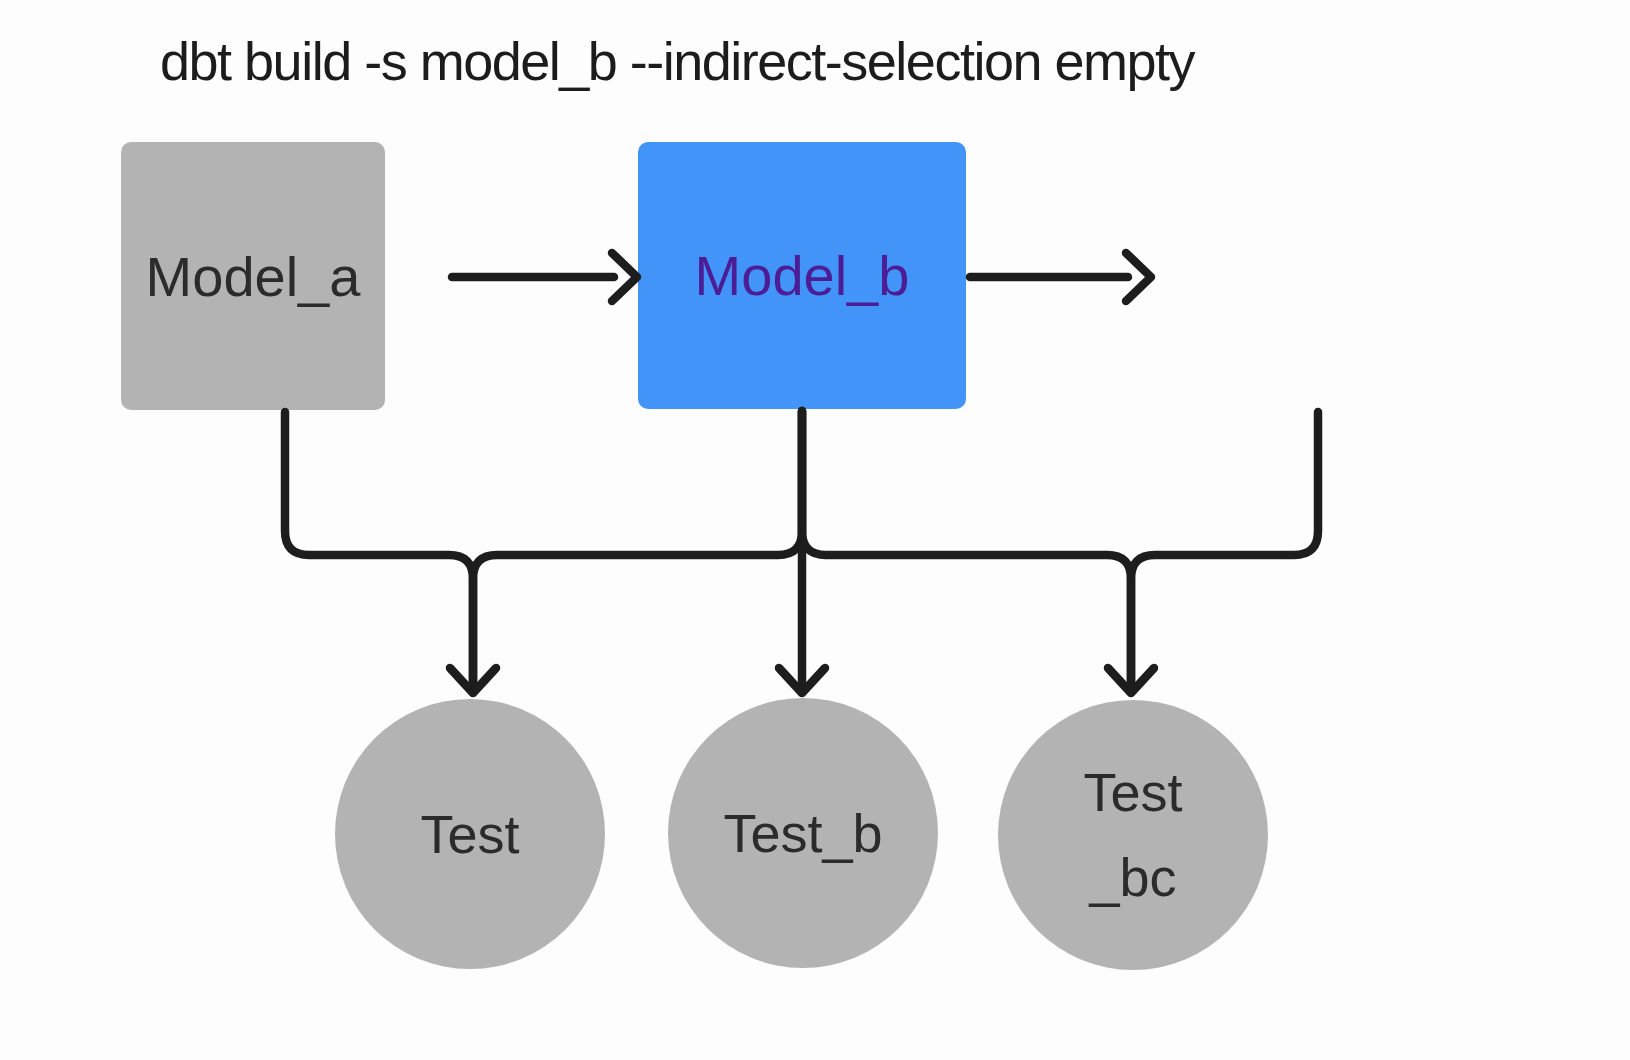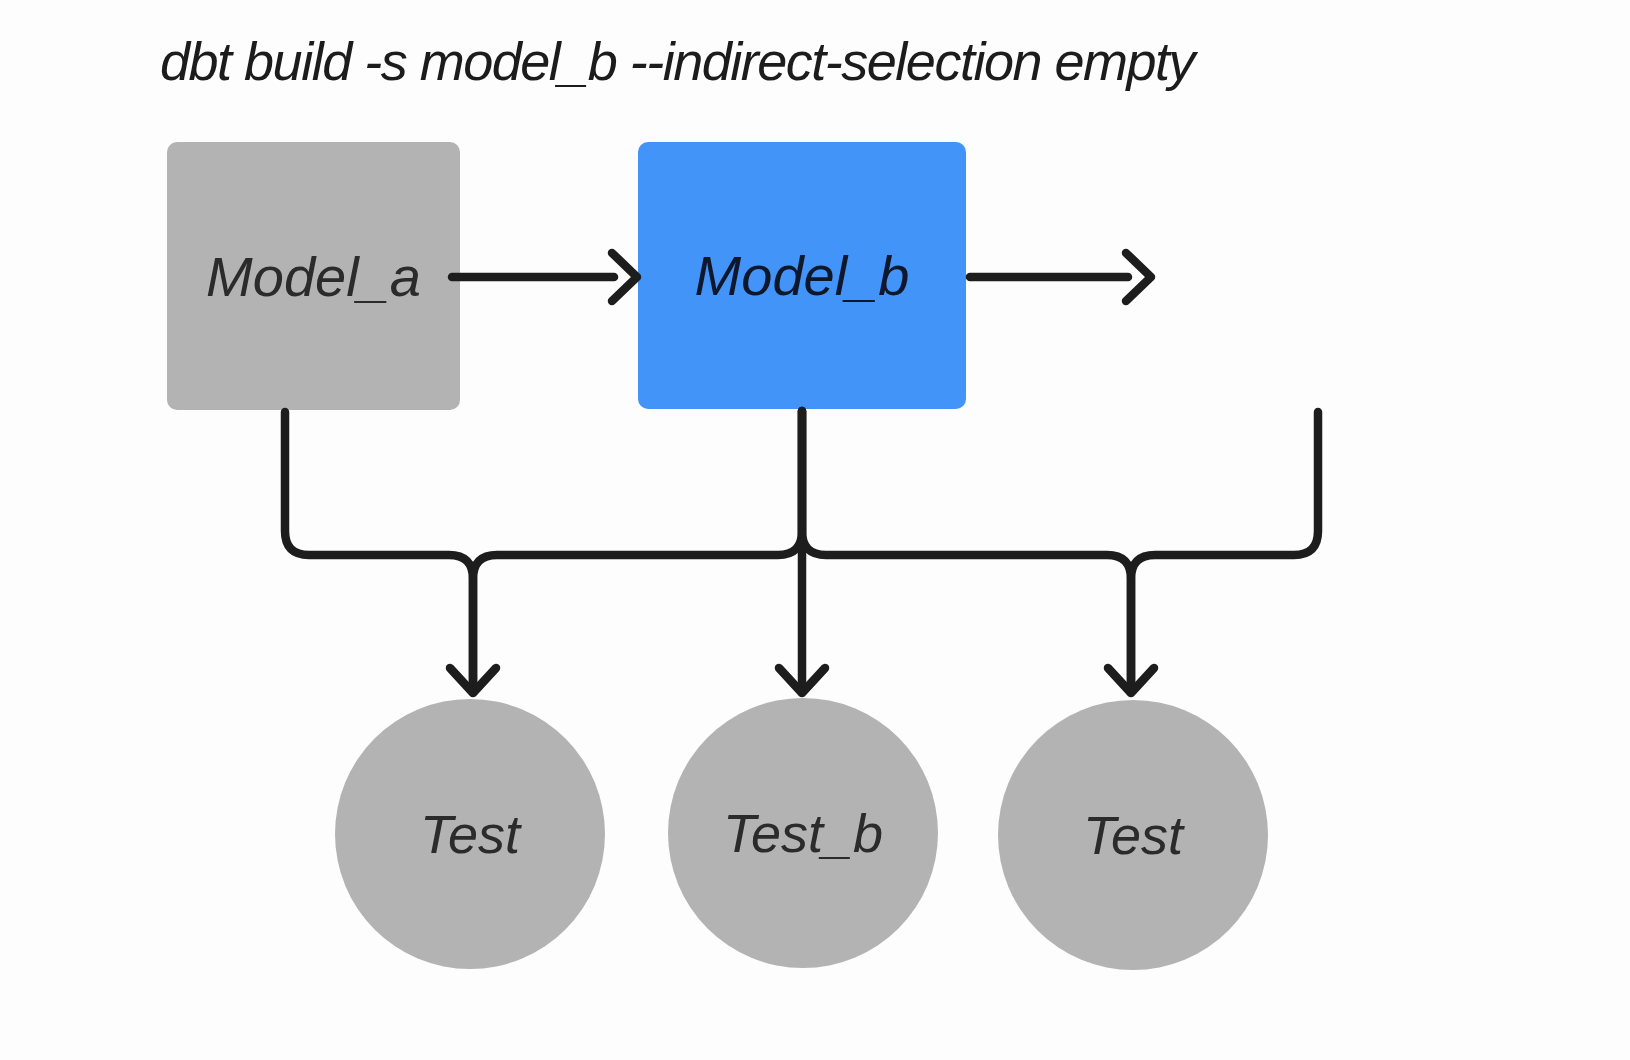--- a/index.html
+++ b/index.html
@@ -7,21 +7,20 @@
     padding: 0;
     background: #fdfdfd;
     font-family: "Liberation Sans", "DejaVu Sans", sans-serif;
   }
   .canvas {
     position: relative;
     width: 1630px;
     height: 1060px;
     background: #fdfdfd;
     overflow: hidden;
-    font-style: italic;
   }
   .title {
     position: absolute;
     left: 160px;
     top: 30px;
     font-size: 54px;
     font-weight: 500;
     letter-spacing: -1.5px;
     color: #1c1c1c;
     white-space: nowrap;
@@ -31,24 +30,24 @@
     border-radius: 10px;
     display: flex;
     align-items: center;
     justify-content: center;
     font-size: 56px;
     color: #2b2b2b;
     background: #b3b3b3;
   }
   .node-box.selected {
     background: #4394f8;
-    color: #0f172a;
+    color: #4c1d95;
     align-items: center;
   }
-  #model-a { left: 121px; top: 142px; width: 293px; height: 268px; margin-left: 46px; }
+  #model-a { left: 121px; top: 142px; width: 264px; height: 268px; }
   #model-b { left: 638px; top: 142px; width: 328px; height: 267px; }
   #model-c { left: 1153px; top: 142px; width: 329px; height: 268px; }
 
   .node-circle {
     position: absolute;
     width: 270px;
     height: 270px;
     border-radius: 50%;
     background: #b3b3b3;
     display: flex;
@@ -103,20 +102,21 @@
   </div>
   <div class="node-circle" id="test-b">
     <div class="circle-label">
       <div>Test_b</div>
       <div></div>
     </div>
   </div>
   <div class="node-circle" id="test-bc">
     <div class="circle-label">
       <div>Test</div>
+      <div>_bc</div>
     </div>
   </div>
 
   <svg class="edges-layer" viewBox="0 0 1630 1060">
 
     <path d="M 452 277 H 614"></path>
     <polyline points="612,253 637,277 612,301"></polyline>
 
     <path d="M 970 277 H 1128"></path>
     <polyline points="1126,253 1151,277 1126,301"></polyline>

